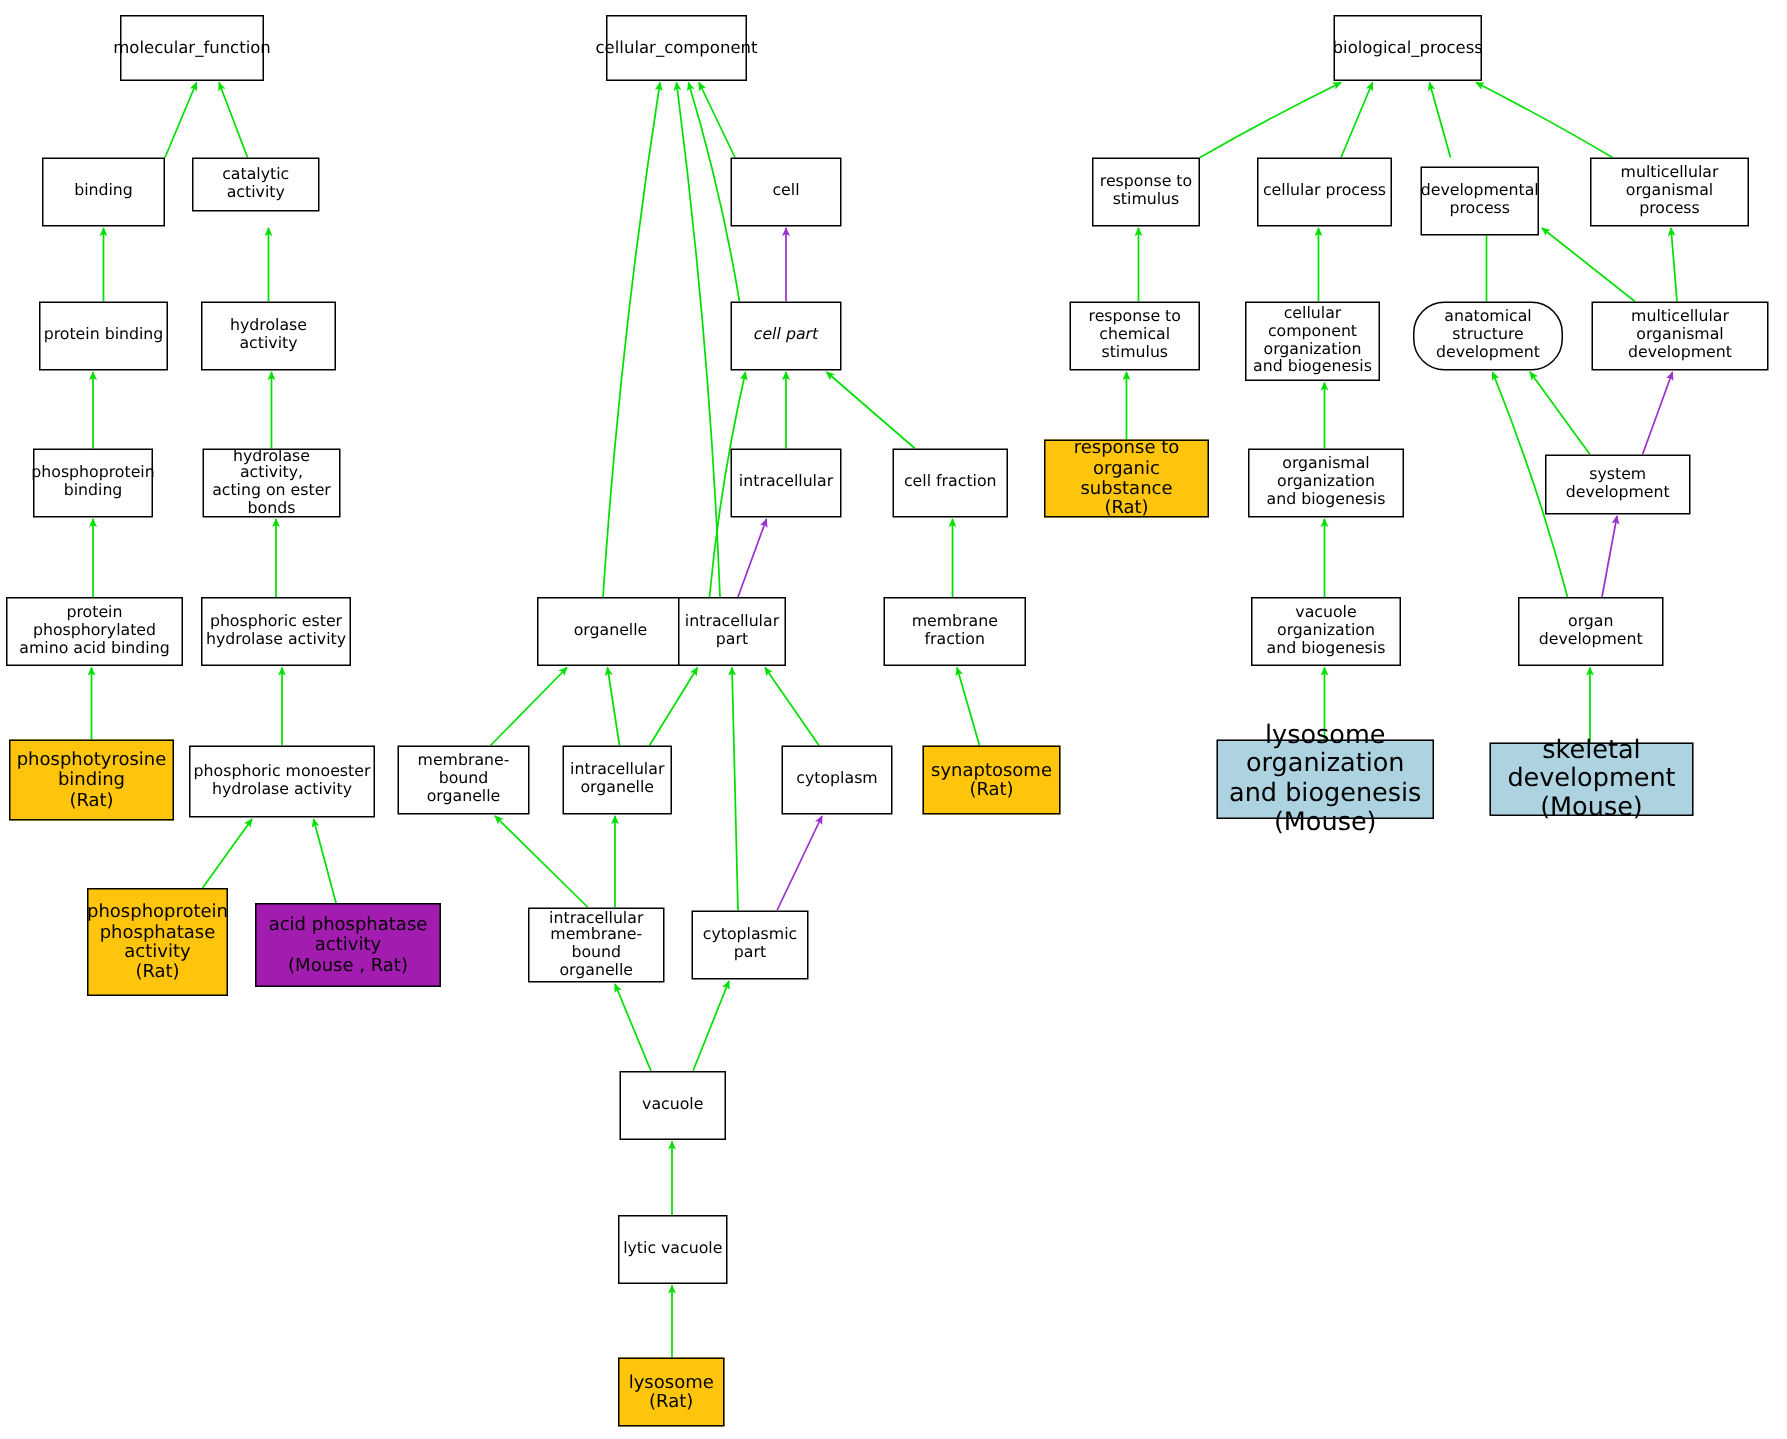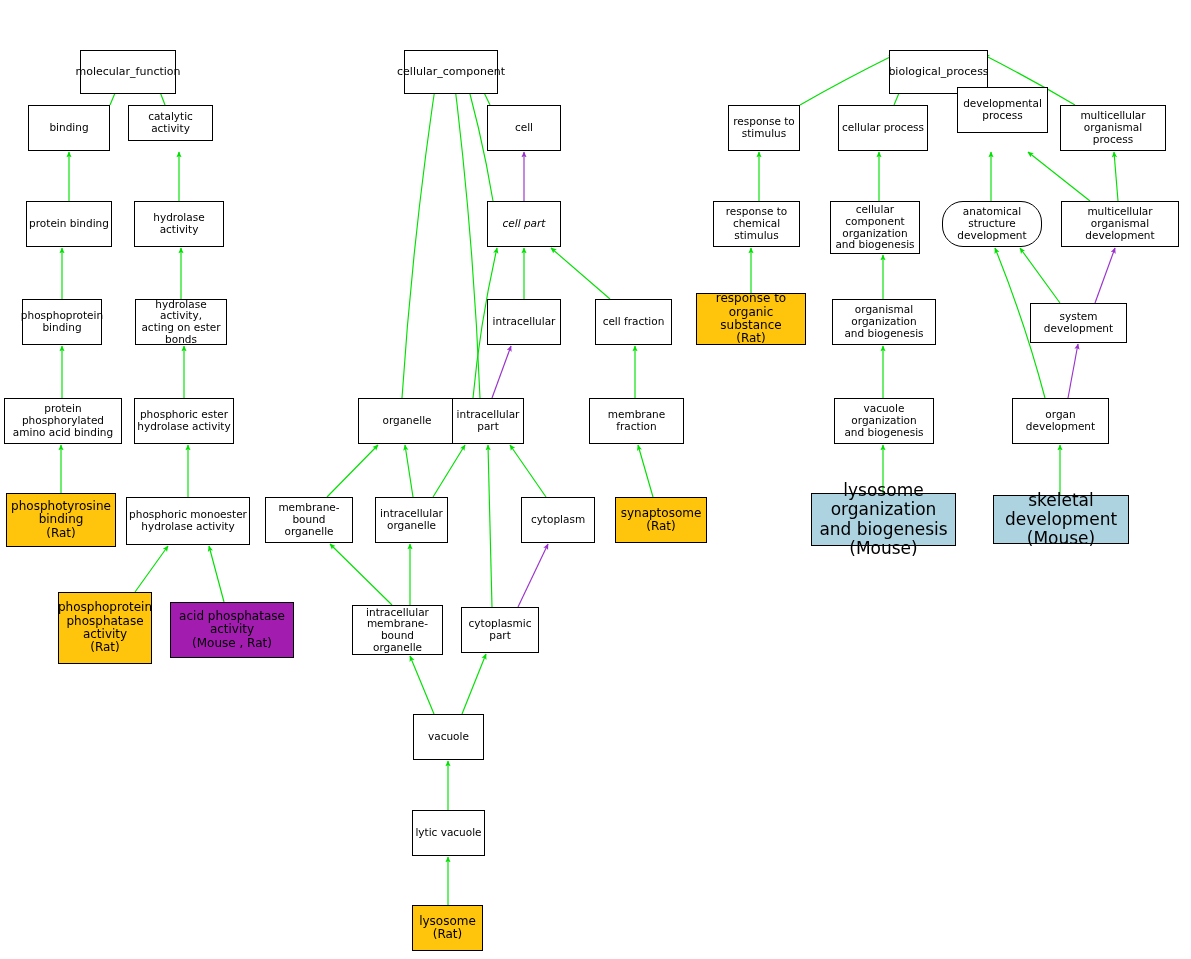--- a/index.html
+++ b/index.html
@@ -17,21 +17,21 @@
     justify-content:center;
     text-align:center;
     line-height:1.12;
     color:#000000;
     font-size:10.5px;
     font-family:"DejaVu Sans", sans-serif;
     padding:1px 2px;
     white-space:pre-line;
     z-index:2;
   }
-  .node.root{font-size:11px;margin-top:40px;}
+  .node.root{font-size:11px;}
   .node.hl-orange{background:#FFC40C;font-size:12px;}
   .node.hl-blue{background:#ADD2E0;font-size:17px;}
   .node.hl-gray{background:#a21caf;font-size:12px;}
 </style>
 </head>
 <body>
 
 <div id="canvas">
   <svg id="edges" xmlns="http://www.w3.org/2000/svg">
     <defs>
@@ -147,21 +147,21 @@
       <div class="node " style="left: 461px; top: 607px; width: 78px; height: 46px;"><span>cytoplasmic
 part</span></div>
       <div class="node " style="left: 413px; top: 714px; width: 71px; height: 46px;"><span>vacuole</span></div>
       <div class="node " style="left: 412px; top: 810px; width: 73px; height: 46px;"><span>lytic vacuole</span></div>
       <div class="node hl-orange" style="left: 412px; top: 905px; width: 71px; height: 46px;"><span>lysosome
 (Rat)</span></div>
       <div class="node root" style="left: 889px; top: 10px; width: 99px; height: 44px;"><span>biological_process</span></div>
       <div class="node " style="left: 728px; top: 105px; width: 72px; height: 46px;"><span>response to
 stimulus</span></div>
       <div class="node " style="left: 838px; top: 105px; width: 90px; height: 46px;"><span>cellular process</span></div>
-      <div class="node " style="left: 947px; top: 87px; width: 91px; height: 46px; margin-left: 10px;"><span>developmental
+      <div class="node " style="left: 947px; top: 111px; width: 79px; height: 46px;"><span>developmental
 process</span></div>
       <div class="node " style="left: 1060px; top: 105px; width: 106px; height: 46px;"><span>multicellular
 organismal process</span></div>
       <div class="node " style="left: 713px; top: 201px; width: 87px; height: 46px;"><span>response to
 chemical stimulus</span></div>
       <div class="node " style="left: 830px; top: 201px; width: 90px; height: 53px;"><span>cellular component
 organization
 and biogenesis</span></div>
       <div class="node " style="left: 942px; top: 201px; width: 100px; height: 46px; border-radius: 21px;"><span>anatomical structure
 development</span></div>

